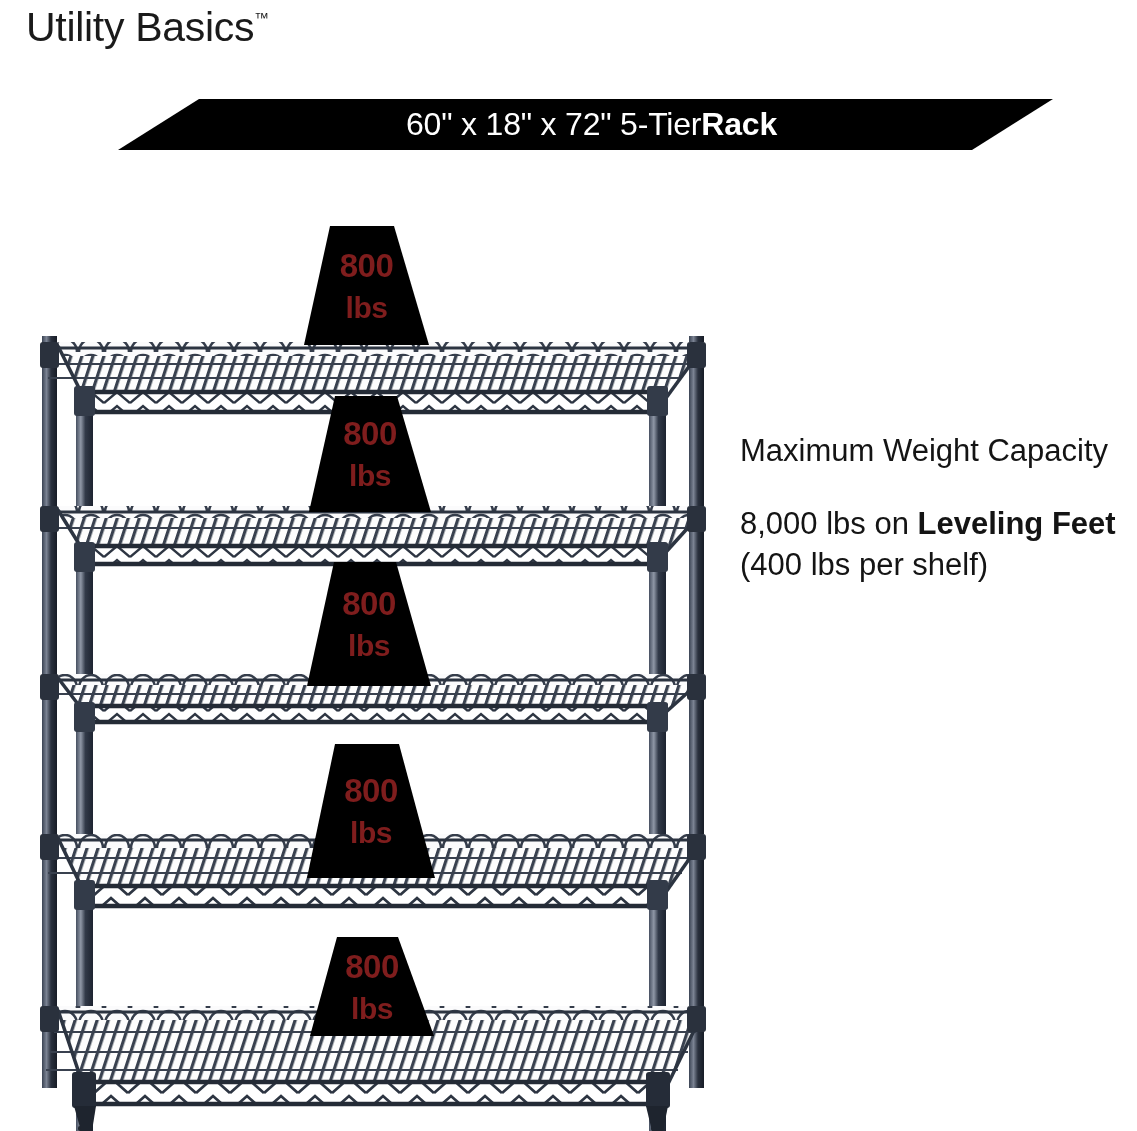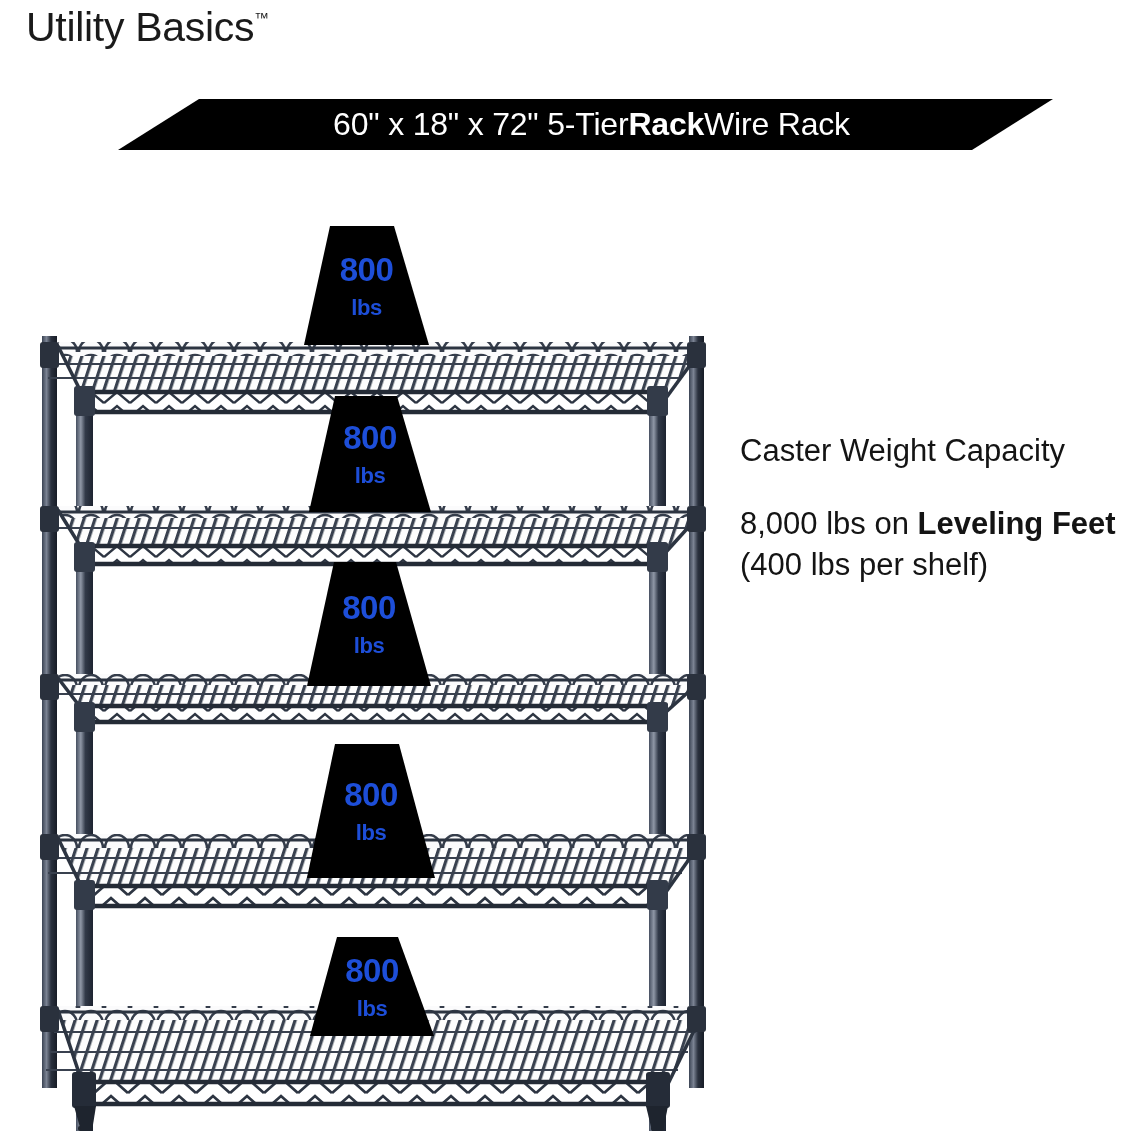--- a/index.html
+++ b/index.html
@@ -48,49 +48,48 @@
     font-size:31px; line-height:41px; font-weight:400; color:#141414;
     margin:0 0 36px 0;
   }
   .info-para b{font-weight:700;}
 
   
   #rack{ position:absolute; left:26px; top:320px; width:700px; height:811px; }
   #rack svg{ display:block; }
 
   
-  .badge{ position:absolute; color:#1d4ed8; }
+  .badge{ position:absolute; color:#7f1d1d; }
   .badge .shape{
     position:absolute; inset:0; background:#000000;
   }
   .badge .txt{
     position:absolute; inset:0;
     display:flex; flex-direction:column;
     align-items:center; justify-content:center;
     font-weight:700; letter-spacing:-0.5px; line-height:1.0;
   }
   .badge .n{ font-size:33px; margin-bottom:11px; }
-  .badge .u{ font-size:22px; }
+  .badge .u{ font-size:30px; }
 </style>
 </head>
 <body>
 
 <div id="brand"><span>Utility Basics</span><span class="tm">™</span></div>
 
 <div id="banner-wrap">
   <div id="banner-shape"></div>
   <div id="banner-text">
       <span>60" x 18" x 72" 5-Tier </span>
       <b>Rack</b>
-      <span> Wire Rack</span>
     </div>
 </div>
 
 <div id="info">
-  <p class="info-head">Caster Weight Capacity</p>
+  <p class="info-head">Maximum Weight Capacity</p>
 
   <p class="info-para"><span>8,000 lbs on </span><b>Leveling Feet</b><span> (400 lbs per shelf)</span></p>
 
 </div>
 
 <div id="rack">
   <svg width="700" height="811" viewBox="0 0 700 811" xmlns="http://www.w3.org/2000/svg">
     <defs>
       <linearGradient id="postg" x1="0" y1="0" x2="1" y2="0">
         <stop offset="0%" stop-color="#464f60"></stop>

